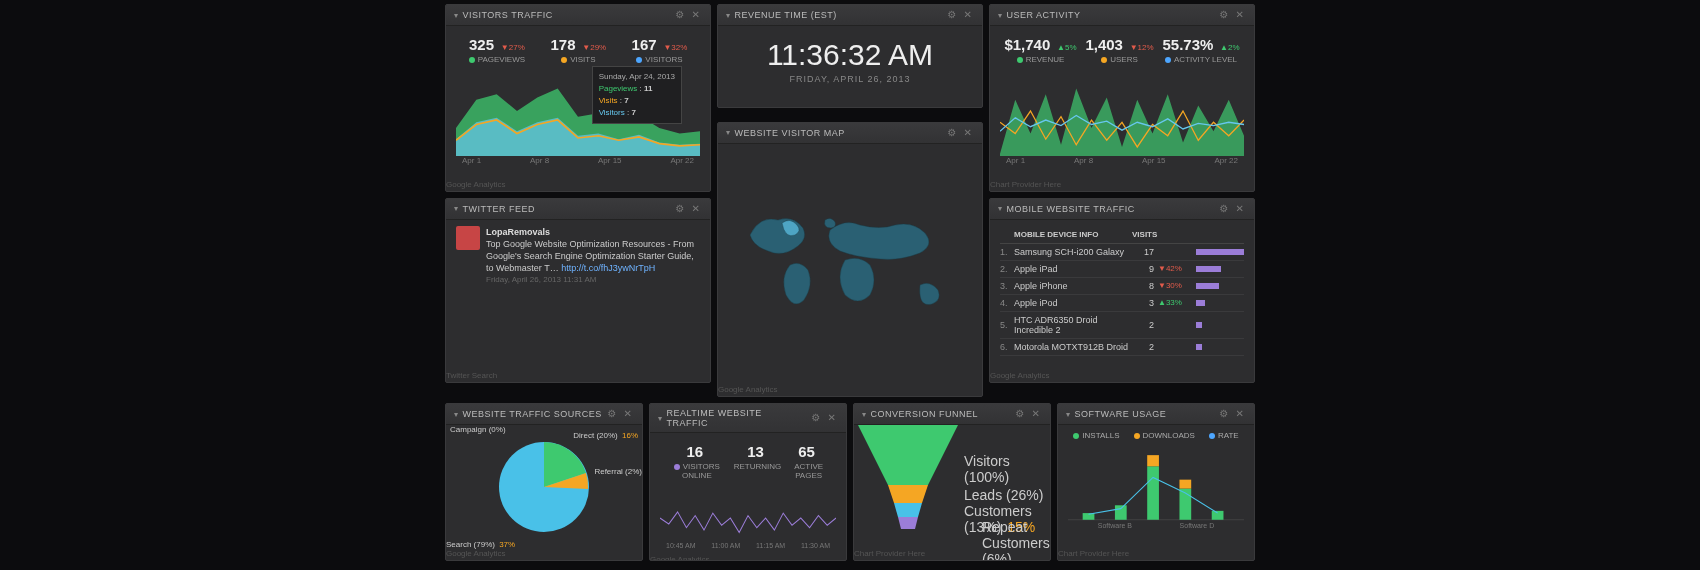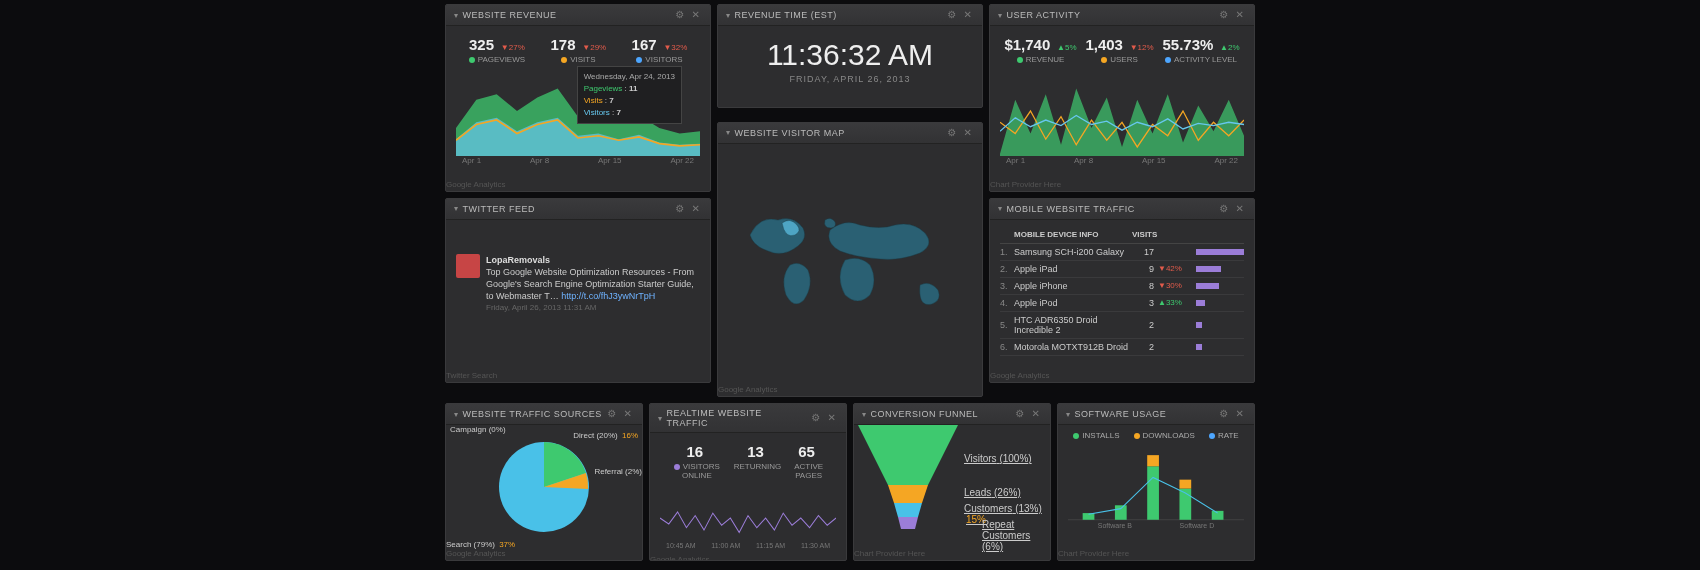--- a/index.html
+++ b/index.html
@@ -150,51 +150,51 @@
     display:flex; align-items:center; font-size:9px;
     padding:3px 0; border-bottom:1px solid #3a3a3c;
   }
   .col-idx { width: 14px; color:#888;}
   .col-dev { flex:1; color:#ccc;}
   .col-vis { width: 22px; text-align:right; color:#ccc;}
   .col-delta { width: 36px; font-size:8px; padding-left:4px;}
   .col-bar { width: 54px; padding-left:6px;}
   .bar-fg { height:6px; background:#9b7dd8; }
   
-  .tweet { display:flex; gap:6px; margin-bottom:8px; font-size:9px; line-height:12px;margin-top:28px;}
+  .tweet { display:flex; gap:6px; margin-bottom:8px; font-size:9px; line-height:12px;}
   .avatar { width:24px; height:24px; border-radius:2px; flex-shrink:0;}
   .tweet .user { font-weight:bold; color:#ddd;}
   .tweet .link { color:#6fb3ff; }
   .tweet .time { color:#666; font-size:8px;}
   
   .bottom-row {
     grid-column: 1 / 4;
     display: grid;
     grid-template-columns: repeat(4, 1fr);
     gap: 6px;
     height: 158px;
   }
   .pie-chart { position:relative; height:110px; display:flex; align-items:center; justify-content:center;}
   .pie-label { position:absolute; font-size:8px; color:#ccc;}
   .pie-label .pct { color:#f5a623; margin-left:2px;}
   .funnel-body { position:relative; height:115px; }
-  .funnel-label { position:absolute; font-size:10px; color:#ccc;text-decoration:underline;}
+  .funnel-label { position:absolute; font-size:14px; color:#ccc;}
   .funnel-label .pct { color:#f5a623; margin-left:2px;}
   .sw-legend { display:flex; gap:14px; justify-content:center; font-size:8px; color:#aaa; margin-bottom:4px;}
   .sw-chart { height:78px; position:relative;}
 </style>
 </head>
 <body>
 
 <div class="dashboard">
 
   <div class="widget">
     <div class="widget-header">
       <span class="caret">▾</span>
-      <span>WEBSITE REVENUE</span>
+      <span>VISITORS TRAFFIC</span>
       <span class="spacer"></span>
       <span class="icon-btn">⚙</span>
       <span class="icon-btn">✕</span>
     </div>
     <div class="widget-body">
       <div class="stats-row" id="traffic-stats">
           <div class="stat">
     <div><span class="val">325</span> <span class="delta down">▼27%</span></div>
     <div class="lbl"><span class="dot green"></span>PAGEVIEWS</div>
           </div>
@@ -207,21 +207,21 @@
     <div class="lbl"><span class="dot blue"></span>VISITORS</div>
           </div>
         </div>
       <div class="chart">
         <svg viewBox="0 0 240 80" preserveAspectRatio="none">
           <path d="M0,55 20,30 40,25 60,40 80,28 100,20 120,45 140,42 160,50 180,44 200,55 220,60 240,58 L240,80 0,80 Z" fill="#3ec96f" opacity="0.75"></path>
           <path d="M0,65 20,50 40,46 60,58 80,50 100,46 120,62 140,60 160,65 180,61 200,68 220,70 240,69 L240,80 0,80 Z" fill="#66c7ee" opacity="0.7"></path>
           <path d="M0,66 20,52 40,48 60,60 80,52 100,48 120,64 140,62 160,66 180,63 200,69 220,71 240,70" fill="none" stroke="#f5a623" stroke-width="1.5"></path>
         </svg>
         <div class="tooltip-box">
-          <div style="color:#aaa;">Wednesday, Apr 24, 2013</div>
+          <div style="color:#aaa;">Sunday, Apr 24, 2013</div>
           <div><span style="color:#3ec96f;">Pageviews</span> : <b>11</b></div>
           <div><span style="color:#f5a623;">Visits</span> : <b>7</b></div>
           <div><span style="color:#66c7ee;">Visitors</span> : <b>7</b></div>
         </div>
       </div>
       <div class="x-ticks" id="traffic-xticks">
           <span>Apr 1</span>
           <span>Apr 8</span>
           <span>Apr 15</span>
           <span>Apr 22</span>

